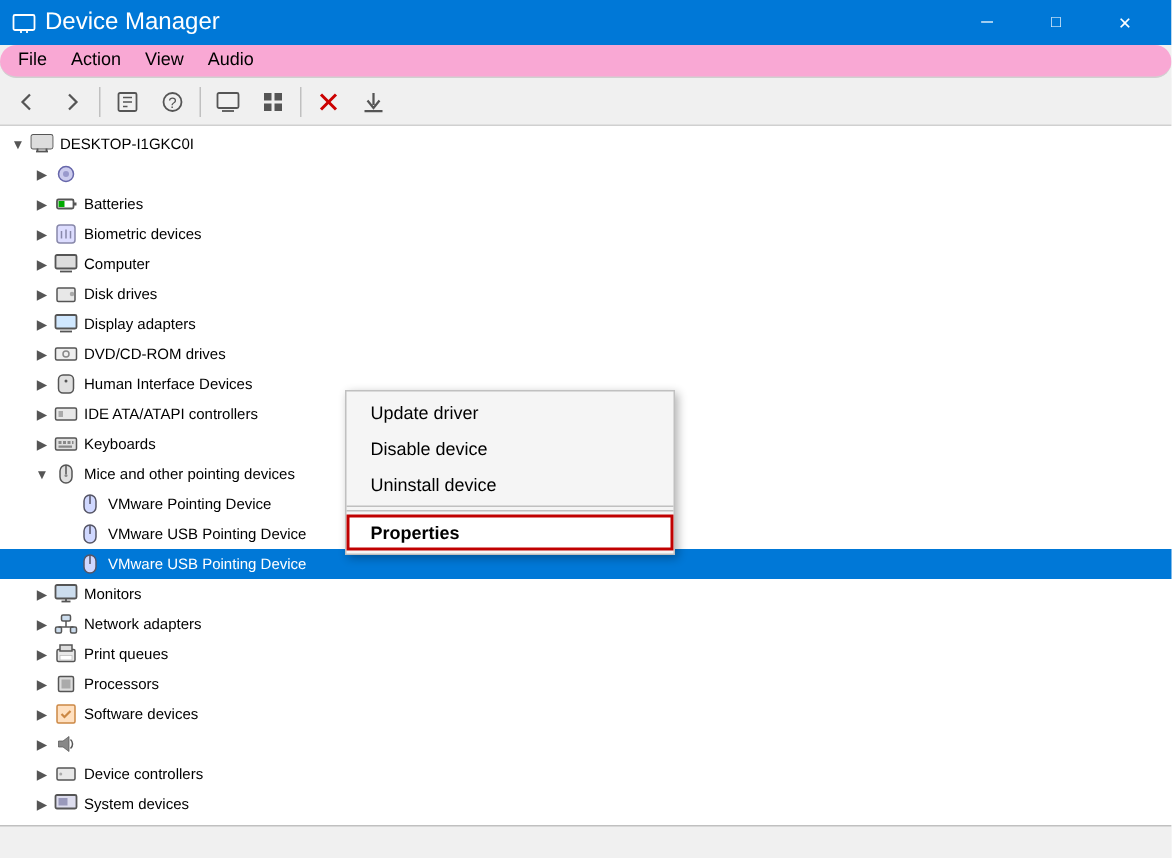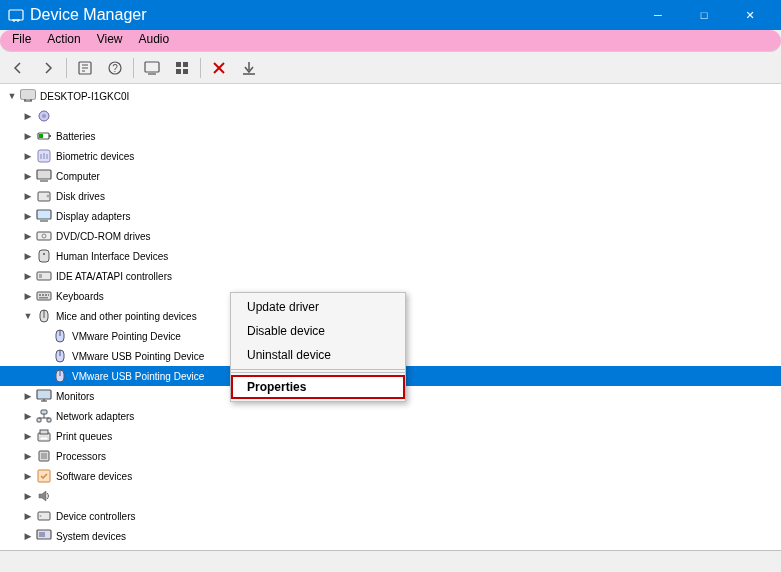--- a/index.html
+++ b/index.html
@@ -153,24 +153,23 @@
     }
 
     
     .context-menu {
       position: absolute;
       top: 260px;
       left: 230px;
       background: #f5f5f5;
       border: 1px solid #c0c0c0;
       box-shadow: 2px 2px 6px rgba(0,0,0,0.3);
-      width: 176px;
+      width: 220px;
       z-index: 100;
       padding: 2px 0;
-      margin-top: 32px;
     }
     .ctx-item {
       padding: 5px 16px;
       cursor: pointer;
       font-size: 12px;
     }
     .ctx-item.properties {
       font-weight: normal;
       background: white;
       border: 2px solid #c00000;

